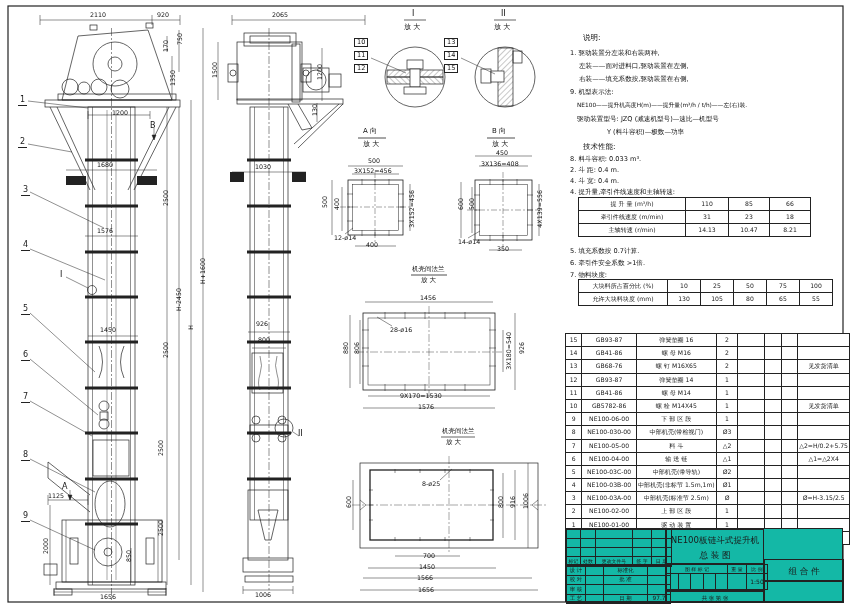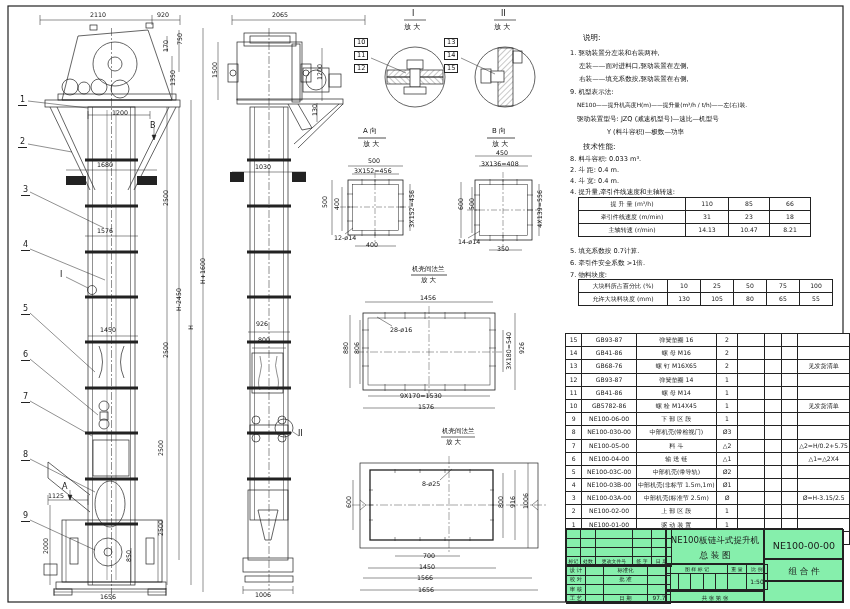--- a/index.html
+++ b/index.html
@@ -8,21 +8,21 @@
   svg{position:absolute;left:0;top:0;}
   .lbl{position:absolute;font-size:6.3px;line-height:1;white-space:nowrap;color:#111;}
   .lbl.rot{transform:rotate(-90deg) translateX(-100%);transform-origin:0 0;}
   .lbl.box{border:0.9px solid #222;padding:0 2px;font-size:6.5px;background:#fff;}
   .note{position:absolute;font-size:6.6px;line-height:1;white-space:nowrap;color:#111;}
   .balloon{position:absolute;font-size:8px;line-height:1;border-bottom:0.9px solid #222;padding:0 2px 1px 2px;}
   table.cadtbl{position:absolute;border-collapse:collapse;table-layout:fixed;background:#fff;}
   table.cadtbl td{border:0.9px solid #222;font-size:6.1px;text-align:center;padding:0 1px;
                   white-space:nowrap;overflow:hidden;height:12px;line-height:1;}
   table.cadtbl tr.hdr td{font-size:6.3px;}
-  .tb{position:absolute;left:565px;top:528px;width:278px;height:74px;border:1.1px solid #222;box-sizing:border-box;background:#86efac;}
+  .tb{position:absolute;left:565px;top:528px;width:278px;height:74px;border:1.1px solid #222;box-sizing:border-box;background:#14b8a6;}
   .tb .cell{position:absolute;box-sizing:border-box;border:0.8px solid #222;}
   .tb table{border-collapse:collapse;table-layout:fixed;position:absolute;}
   .tb table td{border:0.8px solid #222;font-size:4.9px;text-align:center;padding:0;white-space:nowrap;overflow:hidden;line-height:1;}
   .ctr{text-align:center;width:100%;display:block;position:absolute;}
 </style>
 </head>
 <body>
 
 <div class="page">
 
@@ -620,22 +620,19 @@
               <td style="width:12px;"></td>
         <td></td>
         <td style="font-size:6px;">1:50</td>
       </tr>
     </tbody>
         </table>
   </div>
   <div class="cell" style="left:100px;top:62px;width:98px;height:12px;">
     <span class="ctr" style="top:3px;font-size:5.4px;">共    张    第    张</span>
   </div>
-  <div class="cell" style="left:198px;top:0;width:80px;height:30px;">
-    <span class="ctr" style="top:10px;font-size:9.5px;">NE100-00-00</span>
-  </div>
   <div class="cell" style="left:198px;top:30px;width:80px;height:22px;">
     <span class="ctr" style="top:6px;font-size:8.6px;">组 合 件</span>
   </div>
   <div class="cell" style="left:198px;top:52px;width:80px;height:22px;"></div>
 </div>
 
 </div>
 
 </body></html>

